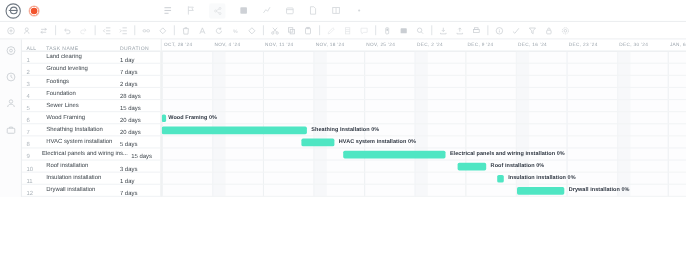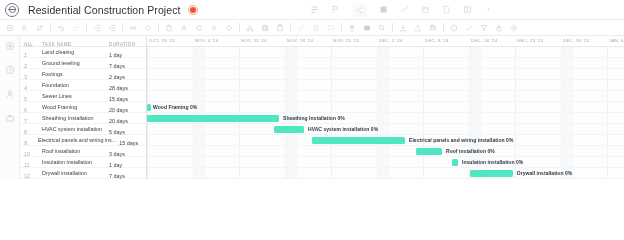--- a/index.html
+++ b/index.html
@@ -119,21 +119,20 @@
     font-weight:bold; white-space:nowrap; letter-spacing:.05px;
   }
 </style>
 </head>
 <body>
 
 <div id="app">
 
   <div class="titlebar">
     <div class="app-logo"></div>
-    <div class="proj-title">Residential Construction Project</div>
     <div class="proj-badge"></div>
     <div class="tb-center">
       <span class="tb-ic">
         <svg width="9" height="9" viewBox="0 0 12 12">
             <rect x="2" y="2" width="8" height="1.3" fill="#8b949e"></rect>
             <rect x="2" y="5.4" width="8" height="1.3" fill="#8b949e"></rect>
             <rect x="2" y="8.8" width="5" height="1.3" fill="#8b949e"></rect>
           </svg>
       </span>
       <span class="tb-ic">

